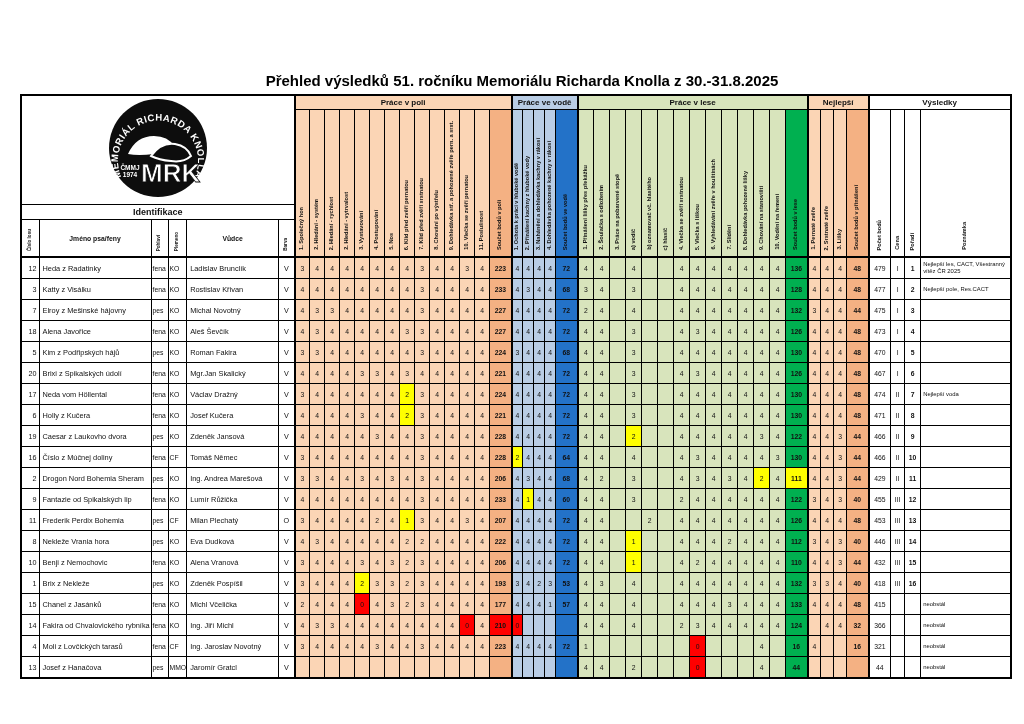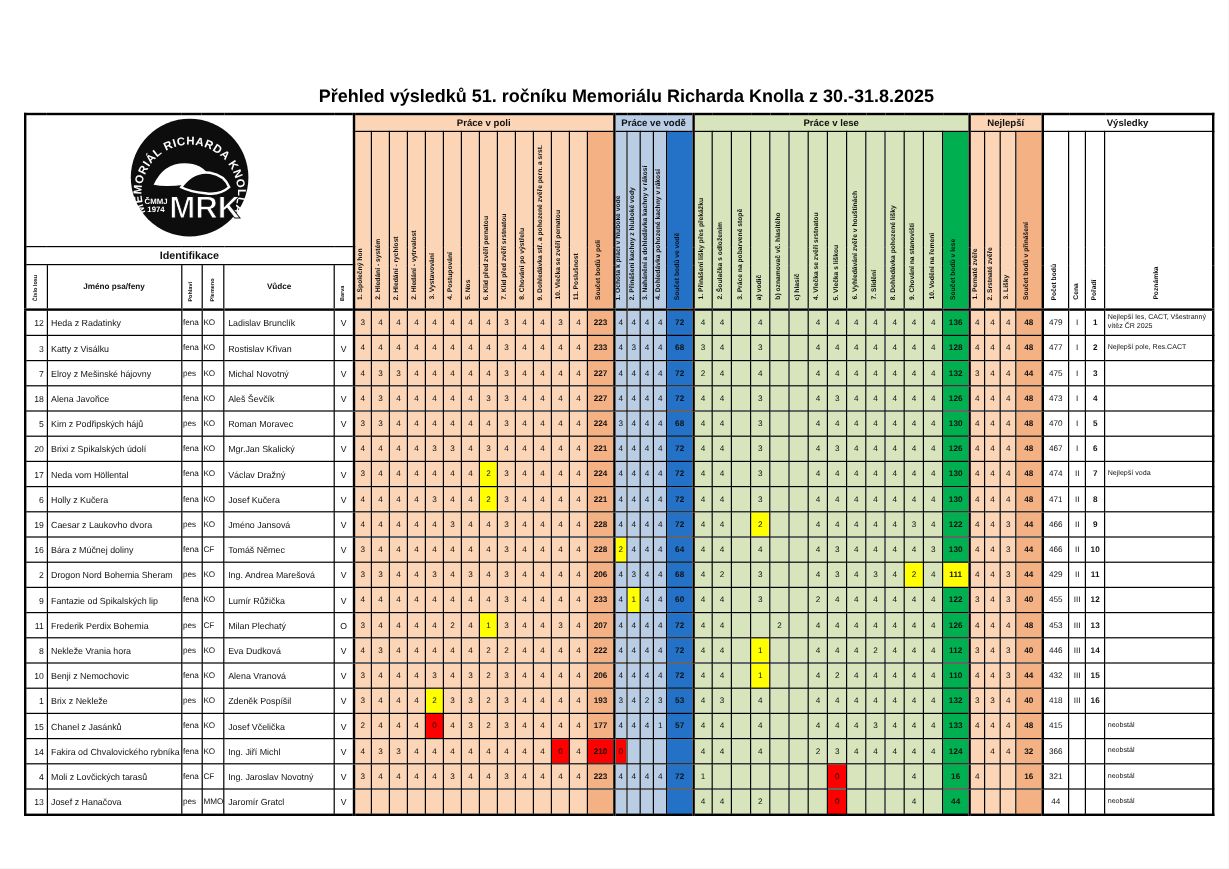--- a/index.html
+++ b/index.html
@@ -361,21 +361,21 @@
           <td class="sec-start">473</td>
           <td>I</td>
           <td class="poradi">4</td>
           <td class="pozn"></td>
         </tr>
         <tr>
           <td class="los">5</td>
           <td class="jmeno">Kim z Podřipských hájů</td>
           <td class="poh">pes</td>
           <td class="plem">KO</td>
-          <td class="vudce">Roman Moravec</td>
+          <td class="vudce">Roman Fakira</td>
           <td class="barva">V</td>
           <td class="sec-start" style="background: rgb(251, 213, 181);">3</td>
           <td style="background: rgb(251, 213, 181);">3</td>
           <td style="background: rgb(251, 213, 181);">4</td>
           <td style="background: rgb(251, 213, 181);">4</td>
           <td style="background: rgb(251, 213, 181);">4</td>
           <td style="background: rgb(251, 213, 181);">4</td>
           <td style="background: rgb(251, 213, 181);">4</td>
           <td style="background: rgb(251, 213, 181);">4</td>
           <td style="background: rgb(251, 213, 181);">3</td>
@@ -557,21 +557,21 @@
           <td class="sec-start">471</td>
           <td>II</td>
           <td class="poradi">8</td>
           <td class="pozn"></td>
         </tr>
         <tr>
           <td class="los">19</td>
           <td class="jmeno">Caesar z Laukovho dvora</td>
           <td class="poh">pes</td>
           <td class="plem">KO</td>
-          <td class="vudce">Jméno Jansová</td>
+          <td class="vudce">Zdeněk Jansová</td>
           <td class="barva">V</td>
           <td class="sec-start" style="background: rgb(251, 213, 181);">4</td>
           <td style="background: rgb(251, 213, 181);">4</td>
           <td style="background: rgb(251, 213, 181);">4</td>
           <td style="background: rgb(251, 213, 181);">4</td>
           <td style="background: rgb(251, 213, 181);">4</td>
           <td style="background: rgb(251, 213, 181);">3</td>
           <td style="background: rgb(251, 213, 181);">4</td>
           <td style="background: rgb(251, 213, 181);">4</td>
           <td style="background: rgb(251, 213, 181);">3</td>
@@ -603,21 +603,21 @@
           <td style="background: rgb(251, 213, 181);">4</td>
           <td style="background: rgb(251, 213, 181);">3</td>
           <td class="sumcell" style="background: rgb(244, 177, 131);">44</td>
           <td class="sec-start">466</td>
           <td>II</td>
           <td class="poradi">9</td>
           <td class="pozn"></td>
         </tr>
         <tr>
           <td class="los">16</td>
-          <td class="jmeno">Bára z Múčnej doliny</td>
+          <td class="jmeno">Číslo z Múčnej doliny</td>
           <td class="poh">fena</td>
           <td class="plem">CF</td>
           <td class="vudce">Tomáš Němec</td>
           <td class="barva">V</td>
           <td class="sec-start" style="background: rgb(251, 213, 181);">3</td>
           <td style="background: rgb(251, 213, 181);">4</td>
           <td style="background: rgb(251, 213, 181);">4</td>
           <td style="background: rgb(251, 213, 181);">4</td>
           <td style="background: rgb(251, 213, 181);">4</td>
           <td style="background: rgb(251, 213, 181);">4</td>
@@ -949,21 +949,21 @@
           <td class="sec-start">418</td>
           <td>III</td>
           <td class="poradi">16</td>
           <td class="pozn"></td>
         </tr>
         <tr>
           <td class="los">15</td>
           <td class="jmeno">Chanel z Jasánků</td>
           <td class="poh">fena</td>
           <td class="plem">KO</td>
-          <td class="vudce">Josef Včelička</td>
+          <td class="vudce">Michl Včelička</td>
           <td class="barva">V</td>
           <td class="sec-start" style="background: rgb(251, 213, 181);">2</td>
           <td style="background: rgb(251, 213, 181);">4</td>
           <td style="background: rgb(251, 213, 181);">4</td>
           <td style="background: rgb(251, 213, 181);">4</td>
           <td style="background: rgb(255, 0, 0);">0</td>
           <td style="background: rgb(251, 213, 181);">4</td>
           <td style="background: rgb(251, 213, 181);">3</td>
           <td style="background: rgb(251, 213, 181);">2</td>
           <td style="background: rgb(251, 213, 181);">3</td>

